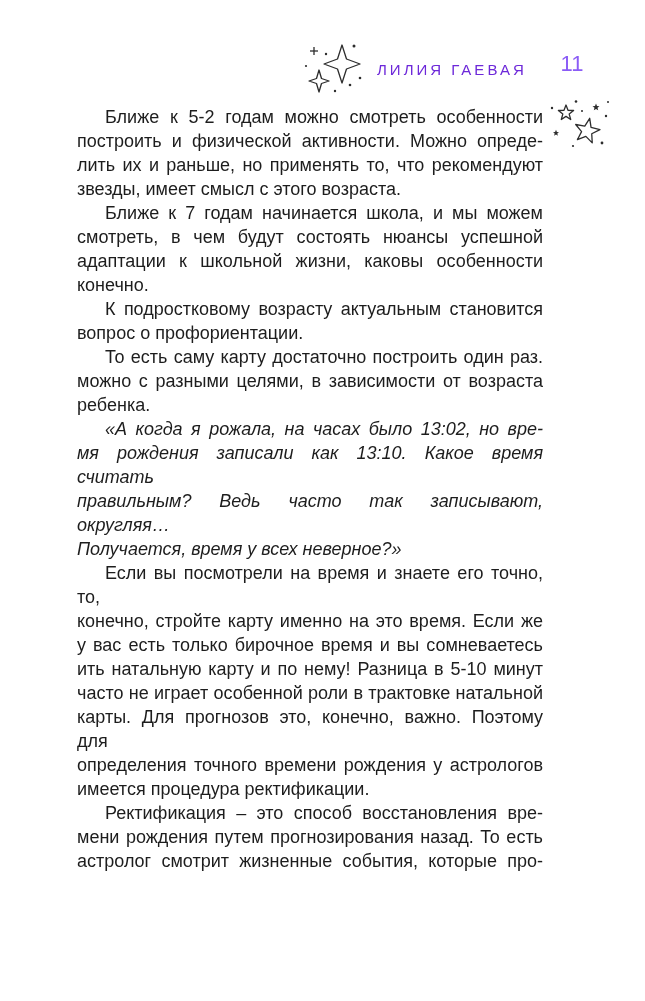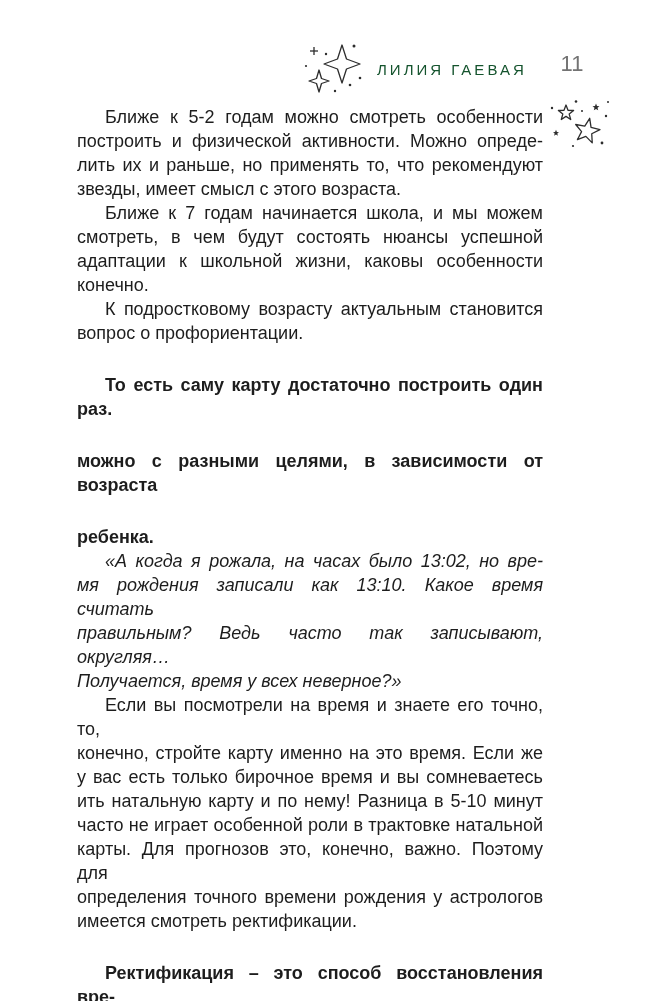--- a/index.html
+++ b/index.html
@@ -17,32 +17,32 @@
     left: 302px;
     top: 38px;
   }
   .author {
     position: absolute;
     left: 377px;
     top: 61px;
     font-size: 15px;
     letter-spacing: 3px;
     font-weight: 500;
-    color: #14532d;
+    color: #6d28d9;
     white-space: nowrap;
   }
   .page-num {
     position: absolute;
     left: 556px;
     top: 51px;
     width: 32px;
     text-align: center;
     font-size: 22px;
     font-weight: 500;
-    color: #737373;
+    color: #8b5cf6;
   }
   .margin-stars {
     position: absolute;
     left: 549px;
     top: 99px;
   }
   
   .body-text {
     position: absolute;
     left: 77px;
@@ -52,21 +52,21 @@
     line-height: 24px;
     color: #1d1d1d;
   }
   .line {
     text-align: justify;
     text-align-last: justify;
     min-height: 24px;
   }
   .line.last { text-align-last: left; }
   .line.indent { text-indent: 28px; }
-  .para.bold .line { font-weight: 700; margin-top: 28px; }
+  .para.bold .line { font-weight: 400; }
   .para.italic .line { font-style: italic; }
   svg .stroke {
     fill: none;
     stroke: #2d2d2d;
     stroke-width: 1.3;
     stroke-linejoin: round;
   }
   svg .fill { fill: #2d2d2d; stroke: none; }
 </style>
 </head>
@@ -143,21 +143,21 @@
     </div>
 
     <div class="para regular">
       <div class="line indent">Если вы посмотрели на время и знаете его точно, то,</div>
       <div class="line">конечно, стройте карту именно на это время. Если же</div>
       <div class="line">у вас есть только бирочное время и вы сомневаетесь</div>
       <div class="line">ить натальную карту и по нему! Разница в 5-10 минут</div>
       <div class="line">часто не играет особенной роли в трактовке натальной</div>
       <div class="line">карты. Для прогнозов это, конечно, важно. Поэтому для</div>
       <div class="line">определения точного времени рождения у астрологов</div>
-      <div class="line last">имеется смотреть ректификации.</div>
+      <div class="line last">имеется процедура ректификации.</div>
     </div>
 
     <div class="para bold">
       <div class="line indent">Ректификация – это способ восстановления вре-</div>
       <div class="line">мени рождения путем прогнозирования назад. То есть</div>
       <div class="line">астролог смотрит жизненные события, которые про-</div>
 
     </div>
 
   </div>

